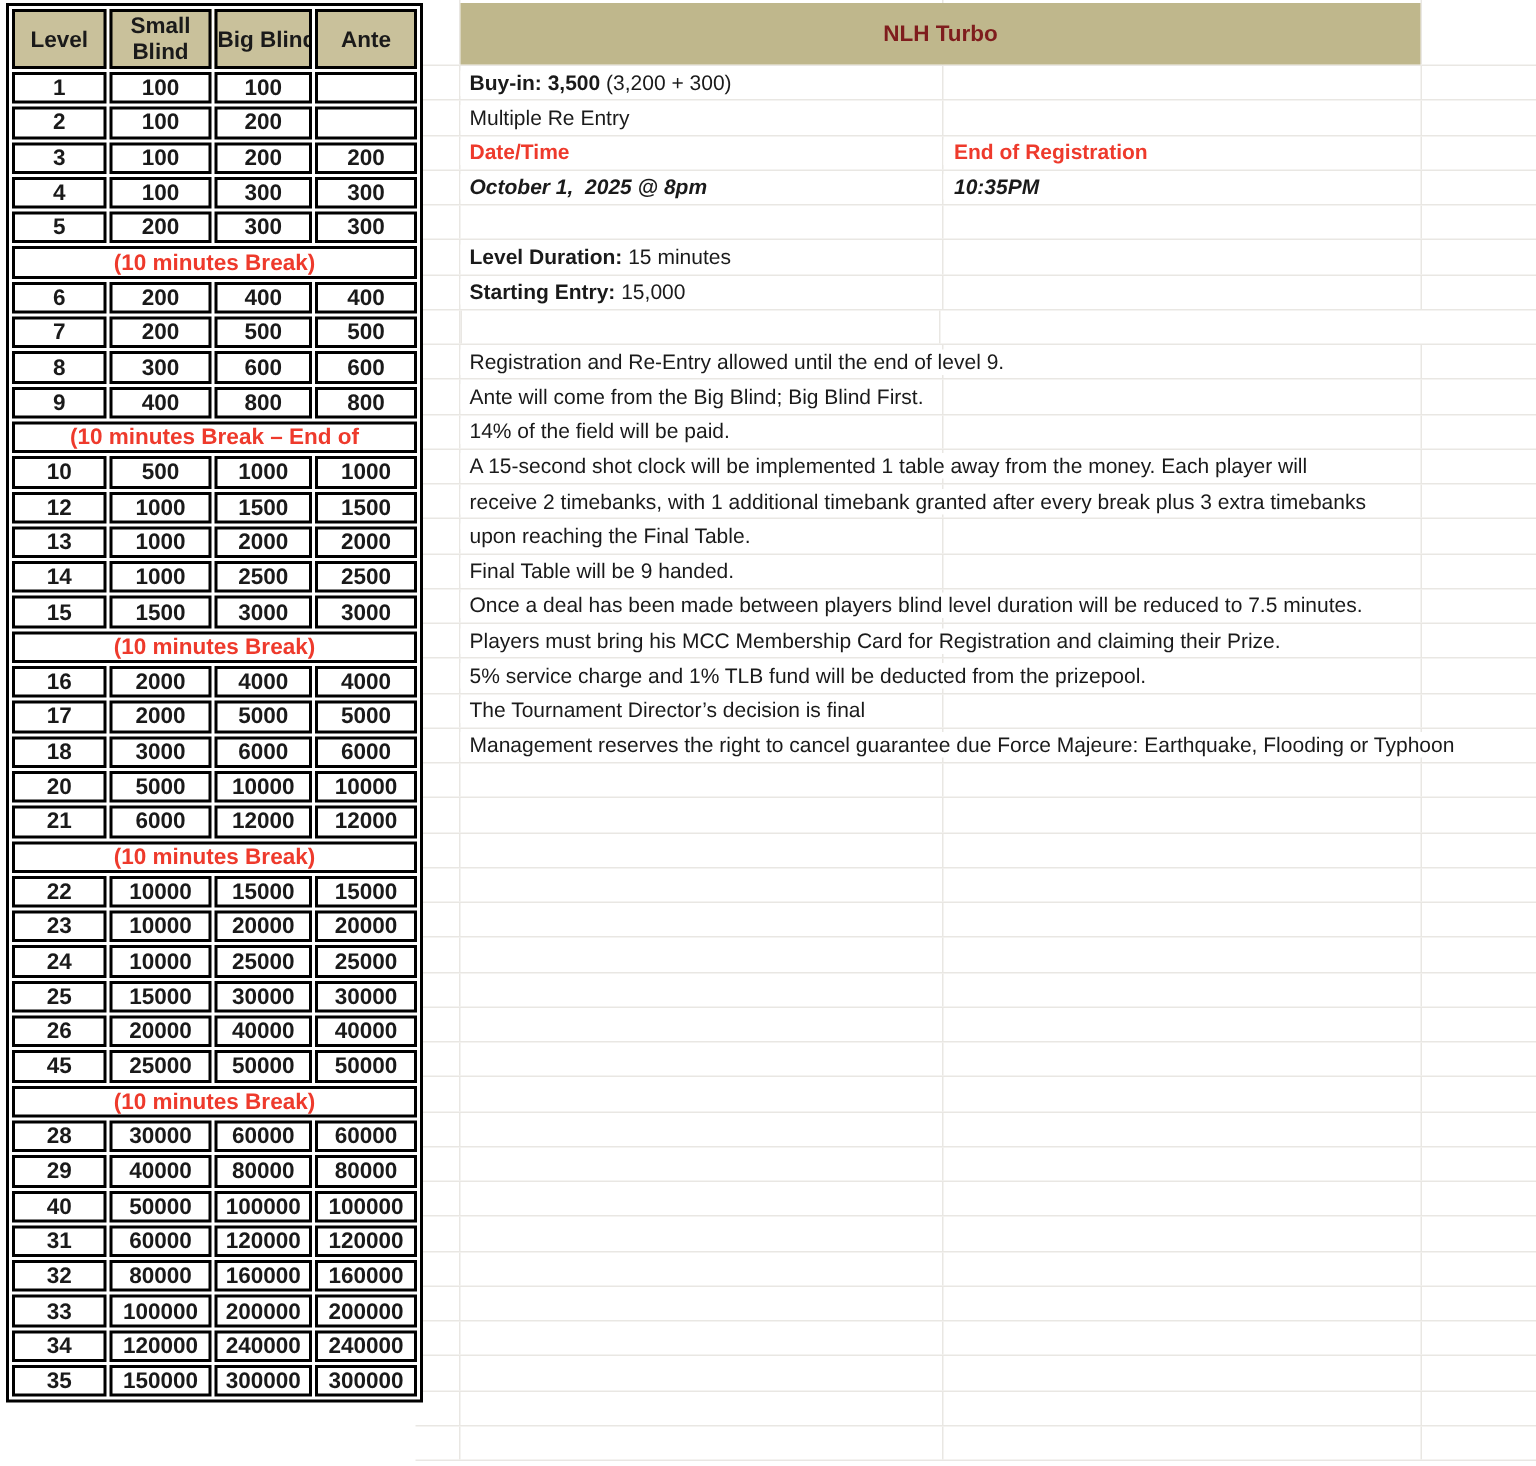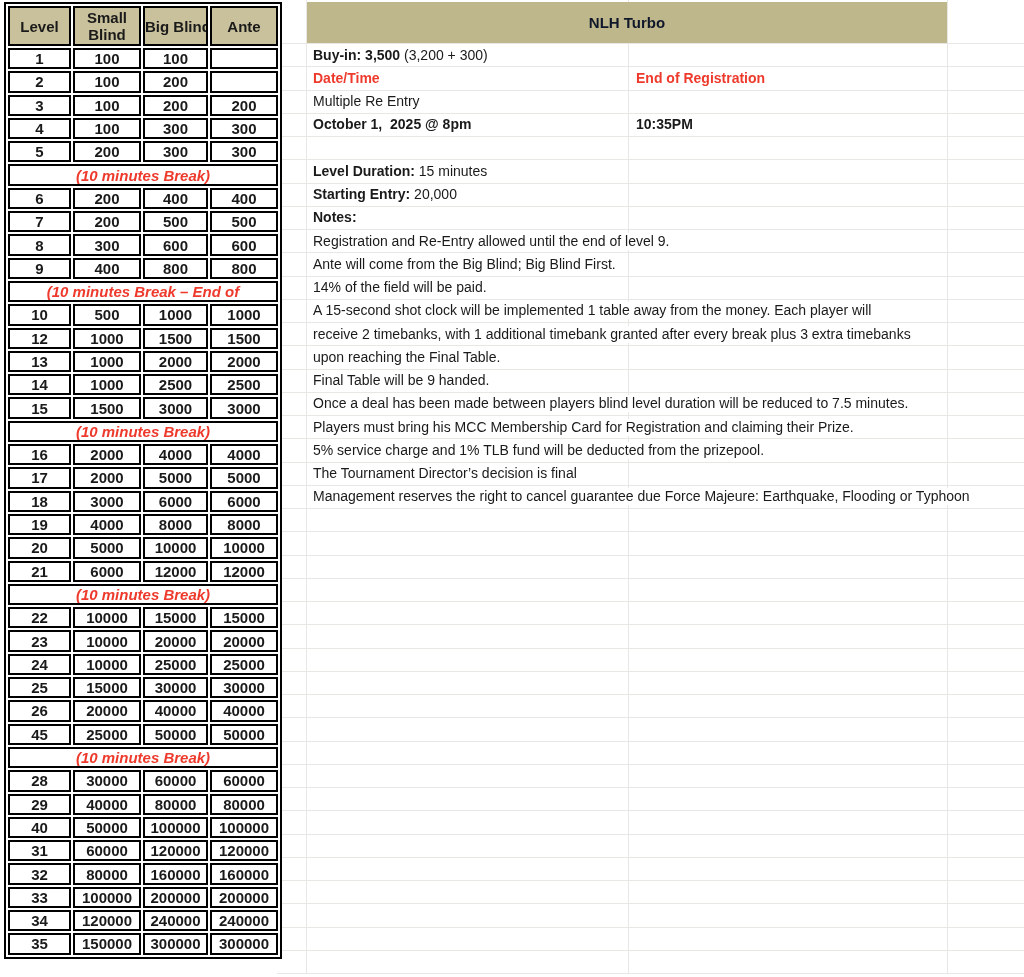--- a/index.html
+++ b/index.html
@@ -21,36 +21,36 @@
   .irow{height:23.25px;align-items:stretch;}
   .cgap{width:30px;border-right:1px solid var(--grid);}
   .cb{width:321px;display:flex;align-items:center;overflow:visible;}
   .cc{width:319px;display:flex;align-items:center;border-left:1px solid var(--grid);overflow:visible;}
   .cd{width:77px;border-left:1px solid var(--grid);}
   .txt{position:relative;z-index:2;background:#fff;white-space:pre;font-size:14px;line-height:17px;padding:0 4px 0 6px;}
   .cc .txt{padding-left:7px;}
   .s-b{font-weight:700;}
   .s-r{font-weight:400;}
   .s-rb{font-weight:700;color:var(--red);}
-  .s-bi{font-weight:700;}
+  .s-bi{font-weight:700;font-style:italic;}
 
   .banner{position:absolute;left:30px;top:2px;width:640px;height:41px;z-index:3;
     background:var(--tan-banner);display:flex;align-items:center;justify-content:center;}
-  .banner span{font-weight:700;font-size:15px;color:#0f172a;}
+  .banner span{font-weight:700;font-size:15px;color:#7f1d1d;}
 
   
   table.blinds{position:absolute;left:4px;top:2px;width:274px;table-layout:fixed;
     border-collapse:separate;border-spacing:2px;background:#fff;border:2px solid #000;z-index:4;}
   table.blinds th,table.blinds td{border:2px solid #000;text-align:center;vertical-align:middle;
     padding:0;overflow:hidden;}
   table.blinds th{background:var(--tan-header);font-weight:700;font-size:15px;line-height:17px;
     height:40px;white-space:normal;margin-left:19px;}
   table.blinds th.nowrap{white-space:nowrap;}
   table.blinds td{height:21.3px;font-weight:700;font-size:15px;color:var(--ink);white-space:nowrap;}
-  table.blinds td.break-cell{color:var(--red);font-weight:700;font-size:15px;font-style:italic;}
+  table.blinds td.break-cell{color:var(--red);font-weight:700;font-size:15px;}
 </style>
 </head>
 <body>
 
 <div class="sheet">
 
   <div class="info-region">
     <div class="banner">
       <span>NLH Turbo</span>
     </div>
@@ -65,38 +65,38 @@
           <div class="cgap"></div>
           <div class="cb">
             <div class="txt"><span class="s-b">Buy-in: 3,500</span><span class="s-r"> (3,200 + 300)</span></div>
           </div>
           <div class="cc"></div>
           <div class="cd"></div>
         </div>
         <div class="irow">
           <div class="cgap"></div>
           <div class="cb">
+            <div class="txt"><span class="s-r">Multiple Re Entry</span></div>
+          </div>
+          <div class="cc"></div>
+          <div class="cd"></div>
+        </div>
+        <div class="irow">
+          <div class="cgap"></div>
+          <div class="cb">
             <div class="txt"><span class="s-rb">Date/Time</span></div>
           </div>
           <div class="cc">
             <div class="txt"><span class="s-rb">End of Registration</span></div>
           </div>
           <div class="cd"></div>
         </div>
         <div class="irow">
           <div class="cgap"></div>
           <div class="cb">
-            <div class="txt"><span class="s-r">Multiple Re Entry</span></div>
-          </div>
-          <div class="cc"></div>
-          <div class="cd"></div>
-        </div>
-        <div class="irow">
-          <div class="cgap"></div>
-          <div class="cb">
             <div class="txt"><span class="s-bi">October 1,  2025 @ 8pm</span></div>
           </div>
           <div class="cc">
             <div class="txt"><span class="s-bi">10:35PM</span></div>
           </div>
           <div class="cd"></div>
         </div>
         <div class="irow">
           <div class="cgap"></div>
           <div class="cb"></div>
@@ -107,30 +107,27 @@
           <div class="cgap"></div>
           <div class="cb">
             <div class="txt"><span class="s-b">Level Duration:</span><span class="s-r"> 15 minutes</span></div>
           </div>
           <div class="cc"></div>
           <div class="cd"></div>
         </div>
         <div class="irow">
           <div class="cgap"></div>
           <div class="cb">
-            <div class="txt"><span class="s-b">Starting Entry:</span><span class="s-r"> 20,000</span></div>
-          </div>
-          <div class="cc"></div>
-          <div class="cd"></div>
-        </div>
-        <div class="irow">
-          <div class="cgap"></div>
-          <div class="cb">
-            <div class="txt"><span class="s-b">Notes:</span></div>
-          </div>
+            <div class="txt"><span class="s-b">Starting Entry:</span><span class="s-r"> 15,000</span></div>
+          </div>
+          <div class="cc"></div>
+          <div class="cd"></div>
+        </div>
+        <div class="irow">
+          <div class="cgap"></div>
           <div class="cc"></div>
           <div class="cd"></div>
         </div>
         <div class="irow">
           <div class="cgap"></div>
           <div class="cb">
             <div class="txt"><span class="s-r">Registration and Re-Entry allowed until the end of level 9.</span></div>
           </div>
           <div class="cc"></div>
           <div class="cd"></div>
@@ -467,26 +464,20 @@
           <td>5000</td>
           <td>5000</td>
         </tr>
         <tr>
           <td>18</td>
           <td>3000</td>
           <td>6000</td>
           <td>6000</td>
         </tr>
         <tr>
-          <td>19</td>
-          <td>4000</td>
-          <td>8000</td>
-          <td>8000</td>
-        </tr>
-        <tr>
           <td>20</td>
           <td>5000</td>
           <td>10000</td>
           <td>10000</td>
         </tr>
         <tr>
           <td>21</td>
           <td>6000</td>
           <td>12000</td>
           <td>12000</td>

